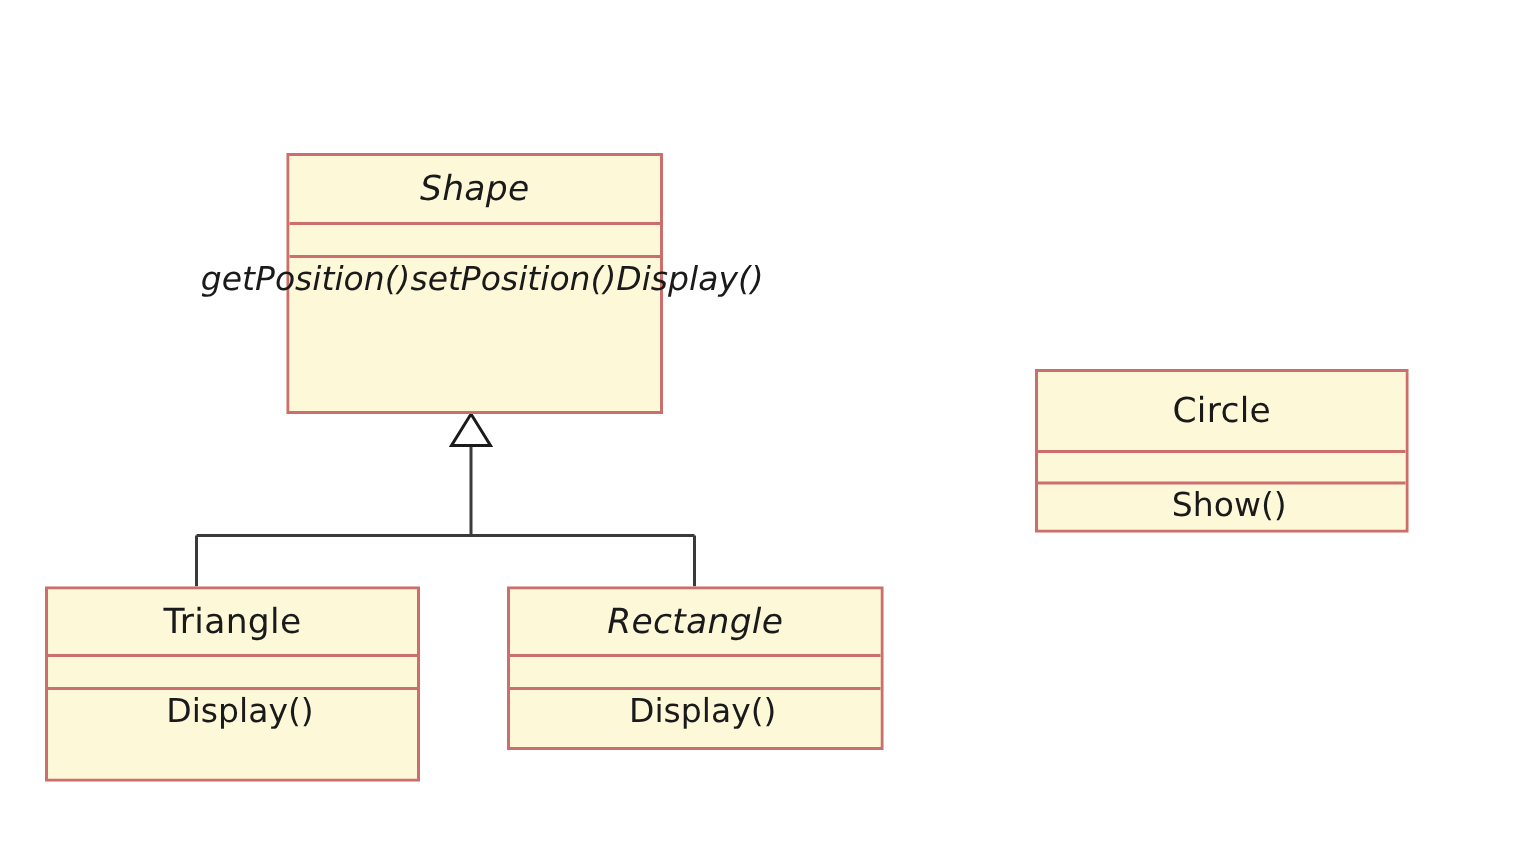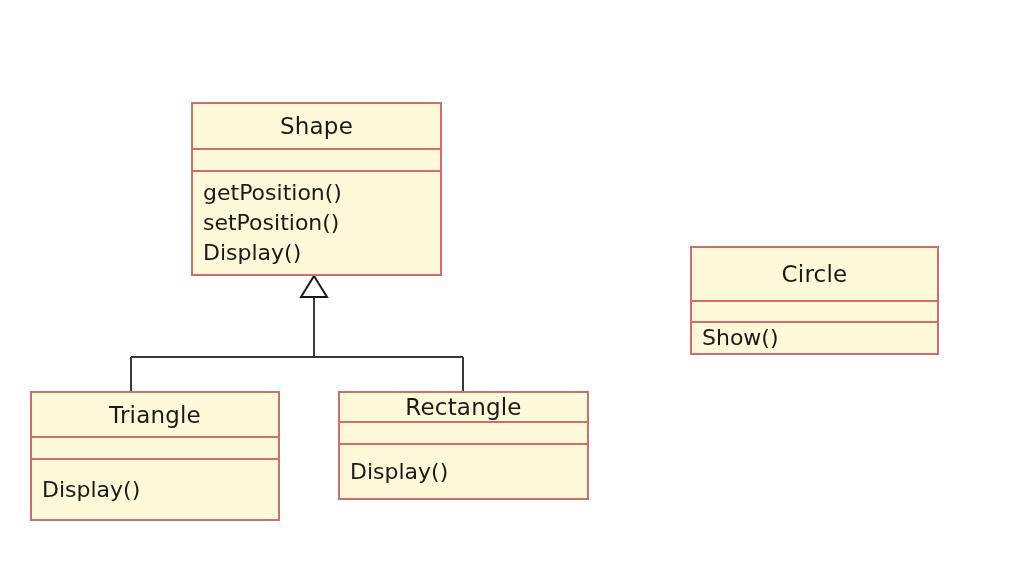--- a/index.html
+++ b/index.html
@@ -34,37 +34,38 @@
     align-items: center;
     justify-content: center;
     text-align: center;
   }
   .compartment.attr-box {
     border-top: 2px solid #cc6e6e;
   }
   .compartment.ops-box {
     border-top: 2px solid #cc6e6e;
     display: flex;
-    flex-direction: column;
+    flex-direction: row;
     justify-content: center;
     padding-left: 10px;
   }
   .class-name {
     font-size: 23px;
     color: #1a1a1a;
     letter-spacing: 0.2px;
   }
   .op-line {
     font-size: 22px;
     color: #1a1a1a;
     line-height: 1.35;
     white-space: nowrap;
   }
   .abstract .class-name,
   .abstract .op-line {
+    font-style: italic;
   }
 
   
   .connector-svg {
     position: absolute;
     left: 0;
     top: 0;
     width: 1012px;
     height: 565px;
     pointer-events: none;
@@ -116,21 +117,21 @@
     <div class="compartment name-box" style="height:43px;">
       <span class="class-name">Triangle</span>
     </div>
     <div class="compartment attr-box" style="height:22px;"></div>
     <div class="compartment ops-box" style="flex:1;">
       <div class="op-line">Display()</div>
     </div>
   </div>
 
   <div class="uml-class" style="left:338px; top:391px; width:251px; height:109px;">
-    <div class="compartment name-box" style="height:28px;">
+    <div class="compartment name-box" style="height:43px;font-style:italic;">
       <span class="class-name">Rectangle</span>
     </div>
     <div class="compartment attr-box" style="height:22px;"></div>
     <div class="compartment ops-box" style="flex:1;">
       <div class="op-line">Display()</div>
     </div>
   </div>
 
   <div class="uml-class" style="left:690px; top:246px; width:249px; height:109px;">
     <div class="compartment name-box" style="height:55px;">

